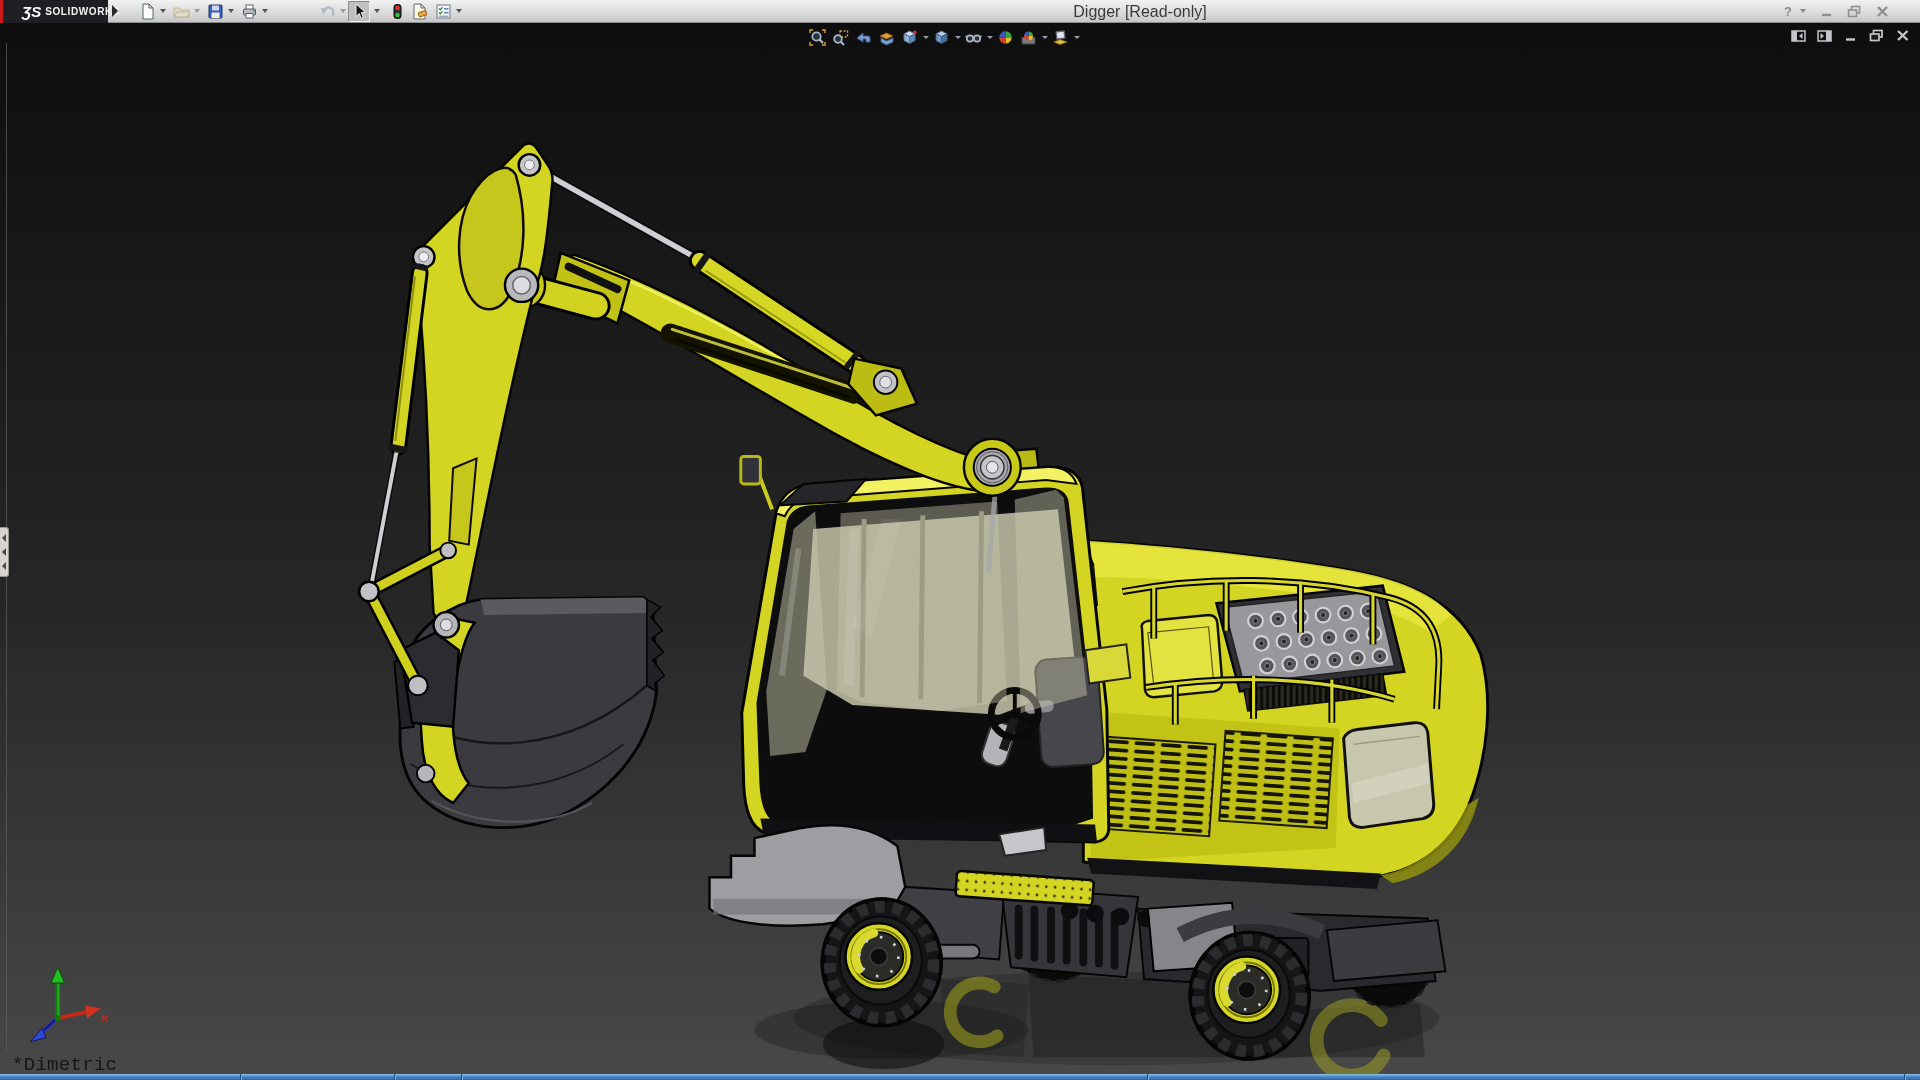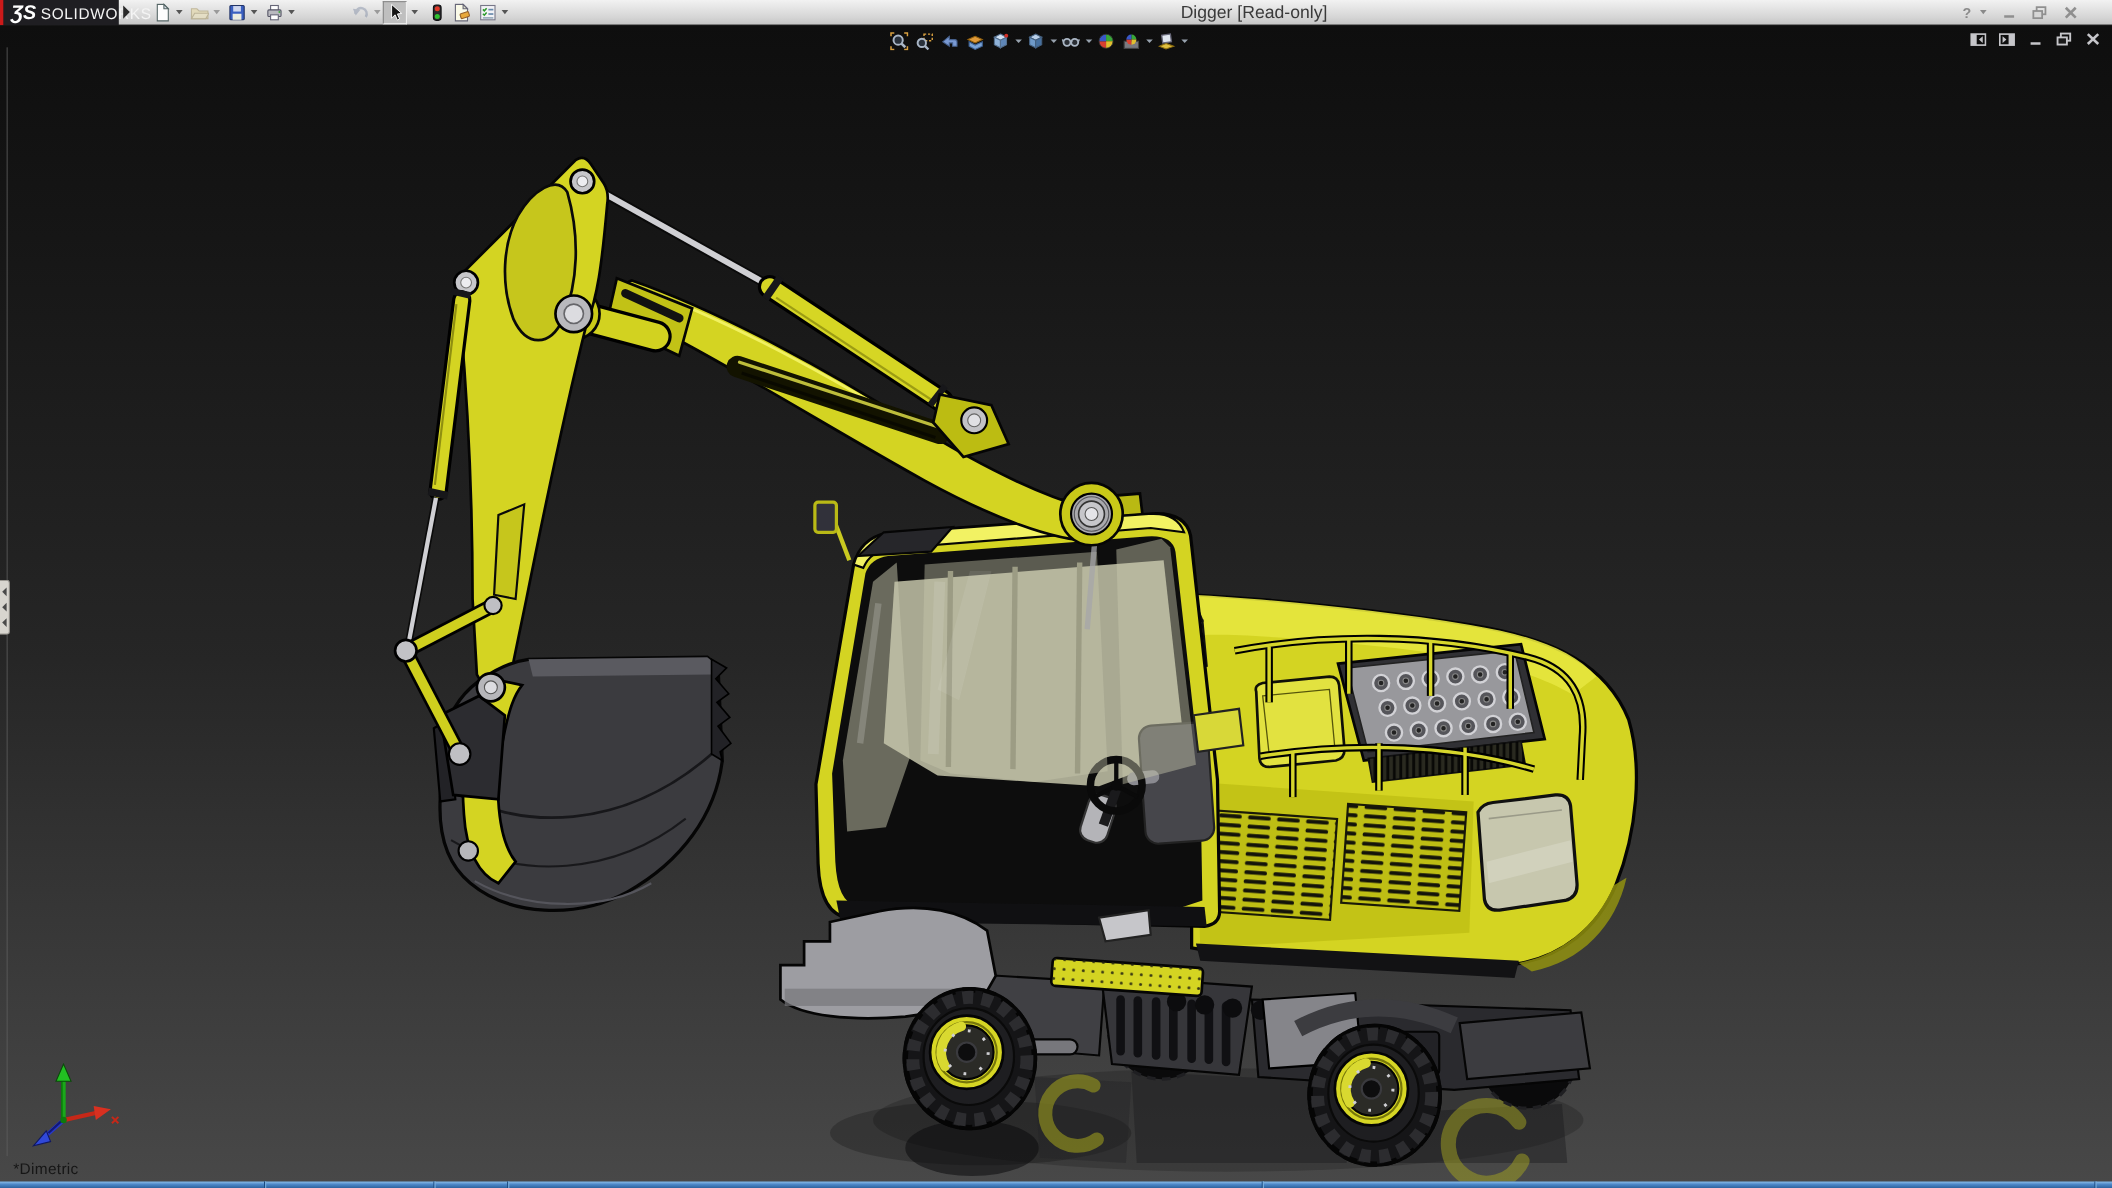--- a/index.html
+++ b/index.html
@@ -15,22 +15,22 @@
     font-family:"Liberation Sans","DejaVu Sans",sans-serif;}
   .app{position:absolute;inset:0;}
 
   
   .titlebar{position:absolute;left:0;top:0;width:1920px;height:23px;
     background:linear-gradient(to bottom,#f2f2f2,#d6d6d6 70%,#c6c6c6);
     border-bottom:1px solid #8f8f8f;}
   .logo{position:absolute;left:0;top:0;width:108px;height:23px;background:var(--logo-bg);
     display:flex;align-items:center;color:#fff;}
   .logo .red{position:absolute;left:0;top:0;width:3px;height:23px;background:var(--logo-red);}
-  .logo .glyph{font-style:italic;font-weight:bold;font-size:18px;margin-left:10px;letter-spacing:0;}
-  .logo .brand{font-size:14px;font-weight:normal;letter-spacing:.6px;margin-left:4px;color:#f4f4f4;}
+  .logo .glyph{font-style:italic;font-weight:bold;font-size:15px;margin-left:22px;letter-spacing:0;}
+  .logo .brand{font-size:10px;font-weight:bold;letter-spacing:.6px;margin-left:4px;color:#f4f4f4;}
   .logo-flyout{position:absolute;left:112px;top:5px;width:0;height:0;
     border-left:6px solid #2a2a2a;border-top:6px solid transparent;border-bottom:6px solid transparent;}
   .tb-btn{position:absolute;top:1px;width:22px;height:21px;display:flex;align-items:center;justify-content:center;}
   .tb-dd{position:absolute;top:9px;width:0;height:0;border-top:4px solid #555;
     border-left:3.5px solid transparent;border-right:3.5px solid transparent;}
   .disabled{opacity:.5}
   .pressed{background:#bfbfbf;border:1px solid #8a8a8a;border-bottom-color:#efefef;border-right-color:#efefef;}
   .win-title{position:absolute;top:0;left:1020px;width:240px;height:23px;line-height:23px;
     text-align:center;font-size:16px;color:#3a3a3a;}
   .cap-btn{position:absolute;top:3px;width:24px;height:17px;display:flex;align-items:center;justify-content:center;color:#8f8f8f;}
@@ -47,21 +47,21 @@
   
   .headsup{position:absolute;left:806px;top:4px;display:flex;align-items:center;}
   .hu-btn{width:23px;height:21px;display:flex;align-items:center;justify-content:center;}
   .hu-dd{width:9px;height:21px;display:flex;align-items:center;justify-content:center;}
   .hu-dd i{width:0;height:0;border-top:3.5px solid #97a2ae;border-left:3px solid transparent;border-right:3px solid transparent;}
 
   
   .doc-controls{position:absolute;right:8px;top:5px;display:flex;gap:7px;align-items:center;}
   .doc-btn{width:19px;height:15px;display:flex;align-items:center;justify-content:center;}
 
-  .orientation-label{position:absolute;left:12px;top:1031px;font-size:14px;color:#161616;letter-spacing:.3px;}
+  .orientation-label{position:absolute;left:12px;top:1031px;font-size:19px;color:#161616;letter-spacing:.3px;font-family:Liberation Mono, monospace;}
 
   
   .taskbar-edge{position:absolute;left:0;bottom:0;width:1920px;height:6px;
     background:linear-gradient(to bottom,var(--taskbar-blue-light),var(--taskbar-blue) 45%,var(--taskbar-blue-dark));}
   .tb-sep{position:absolute;top:0;width:1px;height:6px;background:#1b4a7e;}
   .tb-sep::after{content:"";position:absolute;left:1px;width:1px;height:6px;background:#79aedd;}
 </style>
 </head>
 <body>
 

